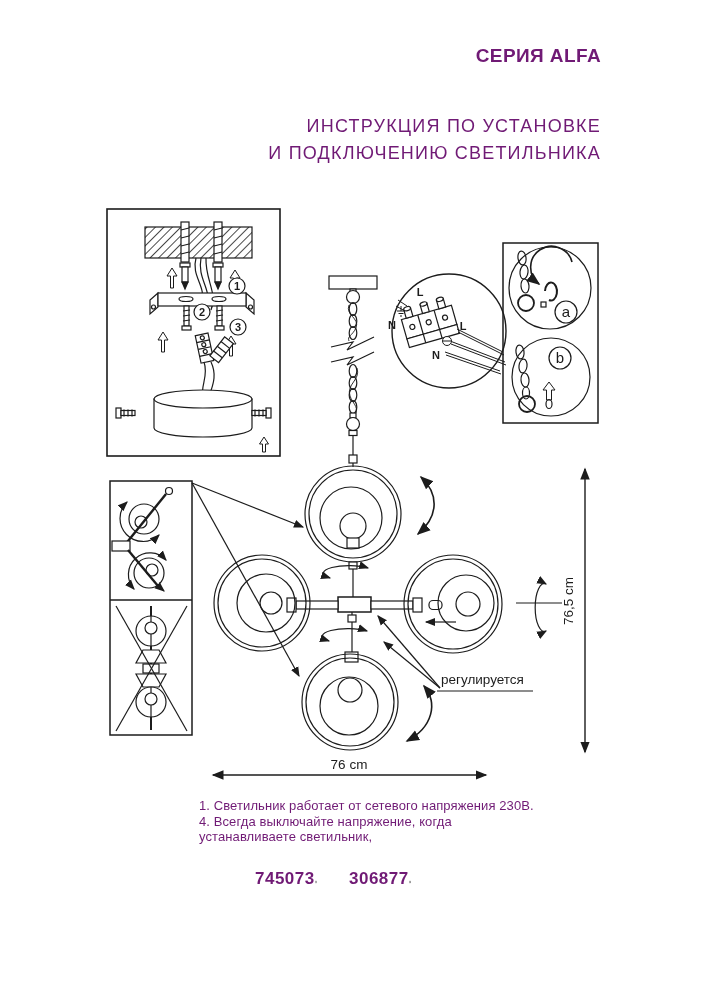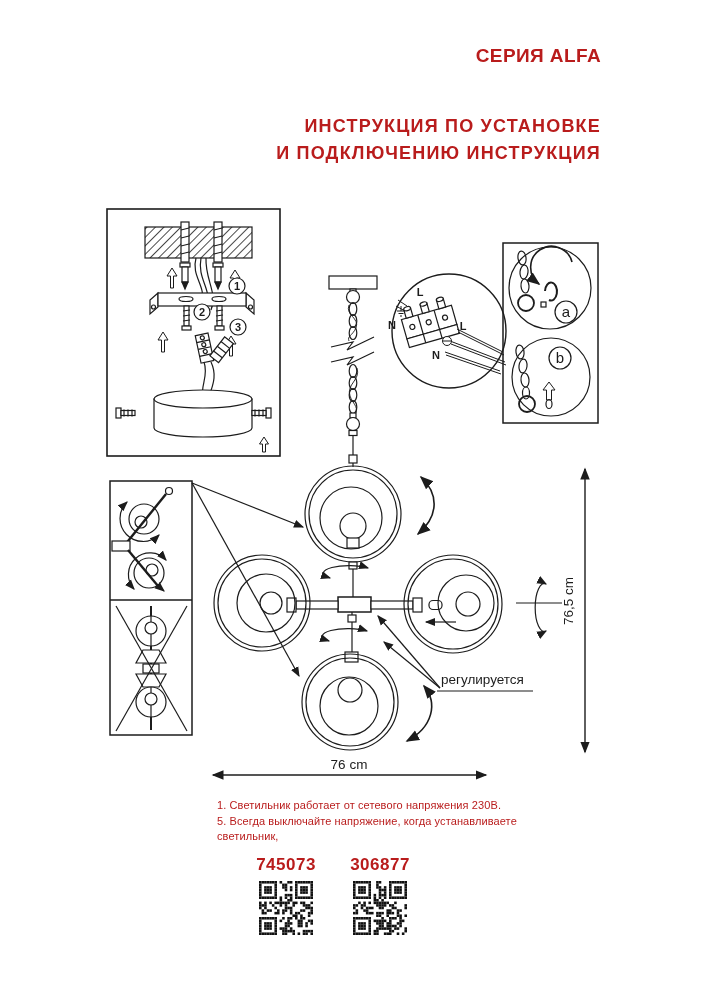--- a/index.html
+++ b/index.html
@@ -1,40 +1,40 @@
 <!DOCTYPE html>
 <html><head>
 <meta charset="utf-8">
 <style>
   html,body{margin:0;padding:0;background:#e8e8e8;}
   .page{position:relative;width:707px;height:1000px;background:#ffffff;margin:0 auto;
-        font-family:"Liberation Sans",sans-serif;color:#b91c1c;overflow:hidden;}
+        font-family:"Liberation Sans",sans-serif;color:#701a75;overflow:hidden;}
   .abs{position:absolute;}
   .hdr-series{right:106px;top:42px;text-align:right;font-size:19px;font-weight:bold;
               line-height:27px;letter-spacing:.4px;}
-  .hdr-title{right:106px;top:113px;text-align:right;font-size:18px;font-weight:bold;
+  .hdr-title{right:106px;top:113px;text-align:right;font-size:18px;font-weight:normal;
              line-height:27px;letter-spacing:1.2px;}
   svg{position:absolute;left:0;top:0;}
   svg text{font-family:"Liberation Sans",sans-serif;fill:#1c1c1c;}
-  .notes{left:217px;top:798px;width:350px;font-size:11px;line-height:15.5px;letter-spacing:.1px;}
+  .notes{left:199px;top:798px;width:350px;font-size:13px;line-height:15.5px;letter-spacing:.1px;}
   .qr-row{left:255px;top:855px;width:200px;display:flex;gap:32px;}
-  .qr-col{display:flex;flex-direction:column;align-items:center;width:62px;}
+  .qr-col{display:flex;flex-direction:row;align-items:center;width:62px;}
   .qr-num{font-size:17px;font-weight:bold;letter-spacing:.5px;margin-bottom:6px;}
 </style>
 </head>
 <body>
 
 <div class="page">
 
   <div class="abs hdr-series">
     <div>СЕРИЯ ALFA</div>
   </div>
   <div class="abs hdr-title">
     <div>ИНСТРУКЦИЯ ПО УСТАНОВКЕ</div>
-    <div>И ПОДКЛЮЧЕНИЮ ИНСТРУКЦИЯ</div>
+    <div>И ПОДКЛЮЧЕНИЮ СВЕТИЛЬНИКА</div>
   </div>
 
   <svg width="707" height="790" viewBox="0 0 707 790">
     <defs>
       <pattern id="hatch" width="6" height="6" patternUnits="userSpaceOnUse" patternTransform="rotate(45)">
         <rect width="6" height="6" fill="#fff"></rect>
         <line x1="0" y1="0" x2="0" y2="6" stroke="#1c1c1c" stroke-width="1.6"></line>
       </pattern>
       <marker id="mA" markerWidth="9" markerHeight="9" refX="7.5" refY="4" orient="auto-start-reverse">
         <path d="M0,0.6 L8.5,4 L0,7.4 Z" fill="#1c1c1c"></path>
@@ -360,21 +360,21 @@
       </g>
       <g>
         <line x1="213" y1="775" x2="486" y2="775" marker-start="url(#mA)" marker-end="url(#mA)" stroke-width="1.4"></line>
         <text x="349" y="769" font-size="13.5" text-anchor="middle" stroke="none">76 cm</text>
       </g>
     </g>
   </svg>
 
   <div class="abs notes">
     <div>1. Светильник работает от сетевого напряжения 230В.</div>
-    <div>5. Всегда выключайте напряжение, когда устанавливаете светильник,</div>
+    <div>4. Всегда выключайте напряжение, когда устанавливаете светильник,</div>
   </div>
 
   <div class="abs qr-row">
     <div class="qr-col">
       <div class="qr-num">745073</div>
       <svg class="qr-code" width="54" height="54" style="position:static" viewBox="0 0 54 54">
           <rect x="0.00" y="0.00" width="2.57" height="2.57" fill="#111"></rect>
           <rect x="2.57" y="0.00" width="2.57" height="2.57" fill="#111"></rect>
           <rect x="5.14" y="0.00" width="2.57" height="2.57" fill="#111"></rect>
           <rect x="7.71" y="0.00" width="2.57" height="2.57" fill="#111"></rect>

